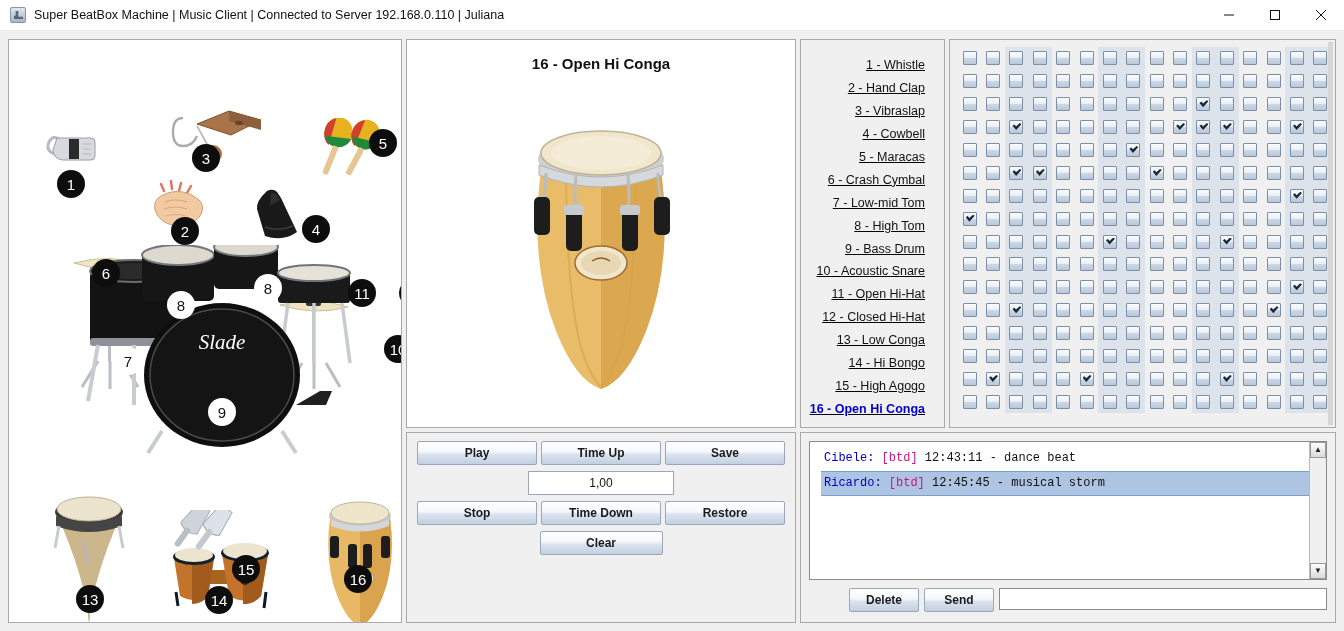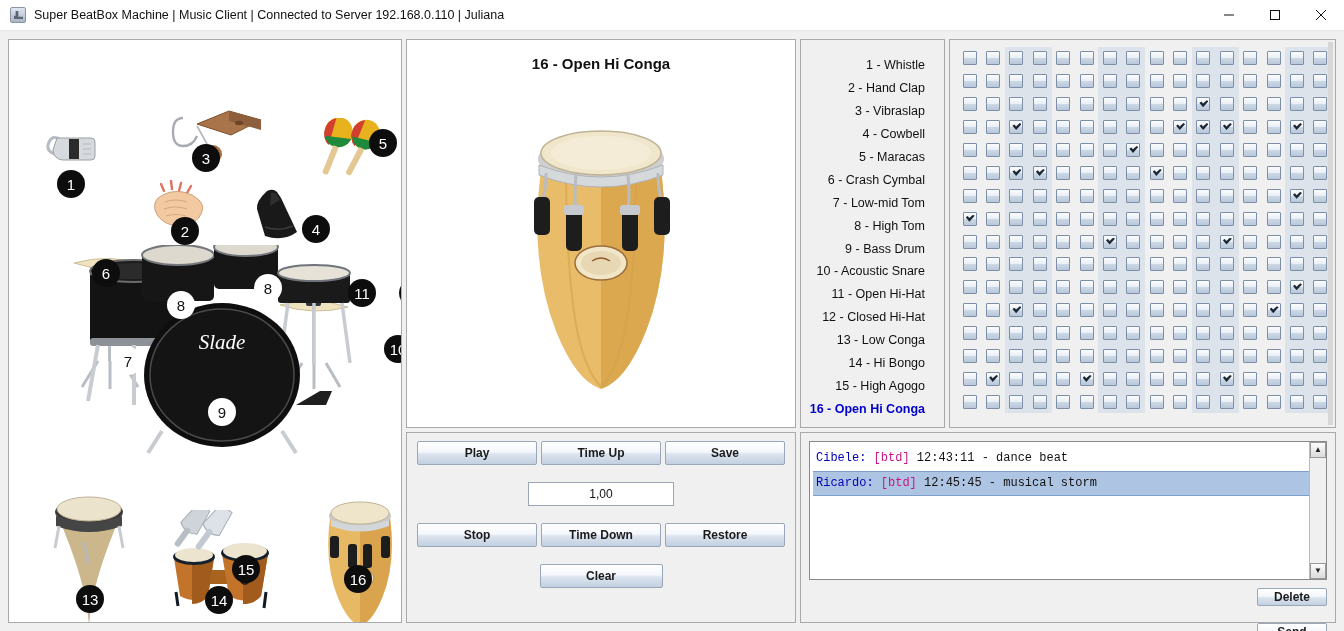--- a/index.html
+++ b/index.html
@@ -123,21 +123,21 @@
     width: 100%;
   }
   #transport-panel {
     flex: 1;
     background: #f0f0f0;
     border: 1px solid #a9a9a9;
     padding: 8px 10px;
     display: flex;
     flex-direction: column;
     align-items: center;
-    gap: 17px;
+    gap: 6px;
   }
   .btn-row {
     display: flex;
     gap: 4px;
     width: 100%;
     justify-content: center;
   }
   .swing-btn {
     background: linear-gradient(#ffffff 0%, #f4f7fb 45%, #dbe4ef 55%, #c3d0e0 100%);
     border: 1px solid #9aa7b8;
@@ -169,20 +169,21 @@
     flex: 1;
     display: flex;
     flex-direction: column;
     gap: 4px;
     min-width: 0;
   }
   #top-right {
     height: 389px;
     display: flex;
     gap: 4px;
+    text-decoration: underline;
   }
   #instrument-list-panel {
     width: 145px;
     background: #f0f0f0;
     border: 1px solid #a9a9a9;
     padding: 14px 0 0 0;
     flex: none;
   }
   .instr-row {
     height: 22.9px;
@@ -256,20 +257,21 @@
     flex: 1;
     background: #ffffff;
     border: 1px solid #8a8a8a;
     display: flex;
     min-height: 0;
   }
   #log-list {
     flex: 1;
     padding: 4px 0 0 3px;
     overflow: hidden;
+    margin-left: 8px;
   }
   .log-line {
     font-family: "Liberation Mono", monospace;
     font-size: 12px;
     line-height: 25px;
     white-space: nowrap;
     padding-left: 3px;
   }
   .log-line.selected {
     background: #adc5e3;
@@ -294,25 +296,24 @@
     display: flex;
     align-items: center;
     justify-content: center;
     background: linear-gradient(#fdfdfd, #dadada);
     border: 1px solid #9a9a9a;
     cursor: default;
   }
   .sb-arrow span { font-size: 8px; color: #222; line-height: 1; }
   #chat-row {
     display: flex;
-    align-items: flex-end;
-    gap: 17px;
+    align-items: flex-start;
+    gap: 5px;
     padding-left: 40px;
     height: 26px;
-    flex-direction: column;
   }
   .chat-btn {
     background: linear-gradient(#ffffff 0%, #f4f7fb 45%, #dbe4ef 55%, #c3d0e0 100%);
     border: 1px solid #9aa7b8;
     border-radius: 2px;
     font-size: 12px;
     font-weight: bold;
     color: #1b1b1b;
     height: 24px;
     width: 70px;

